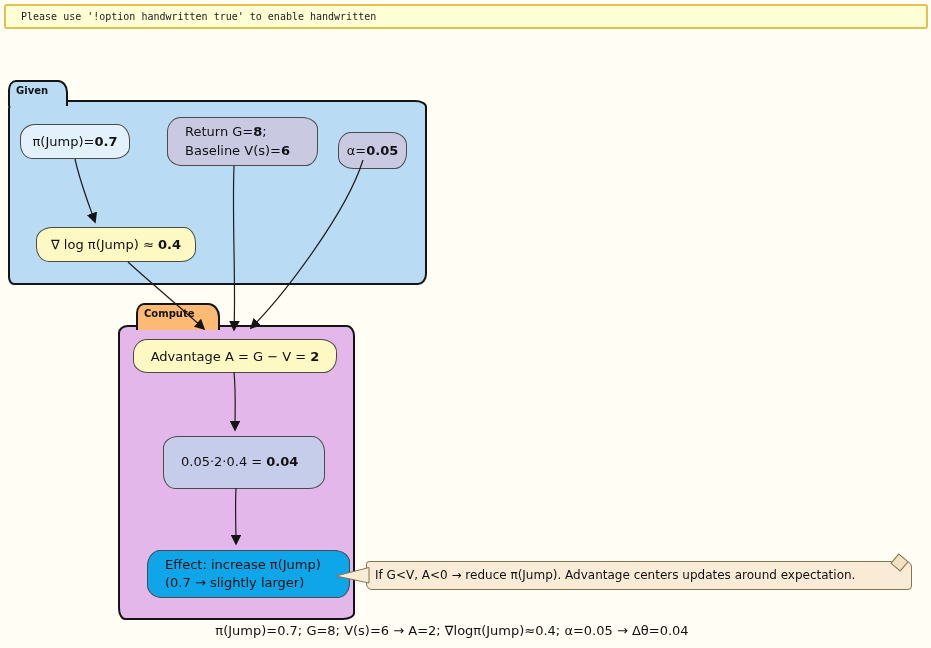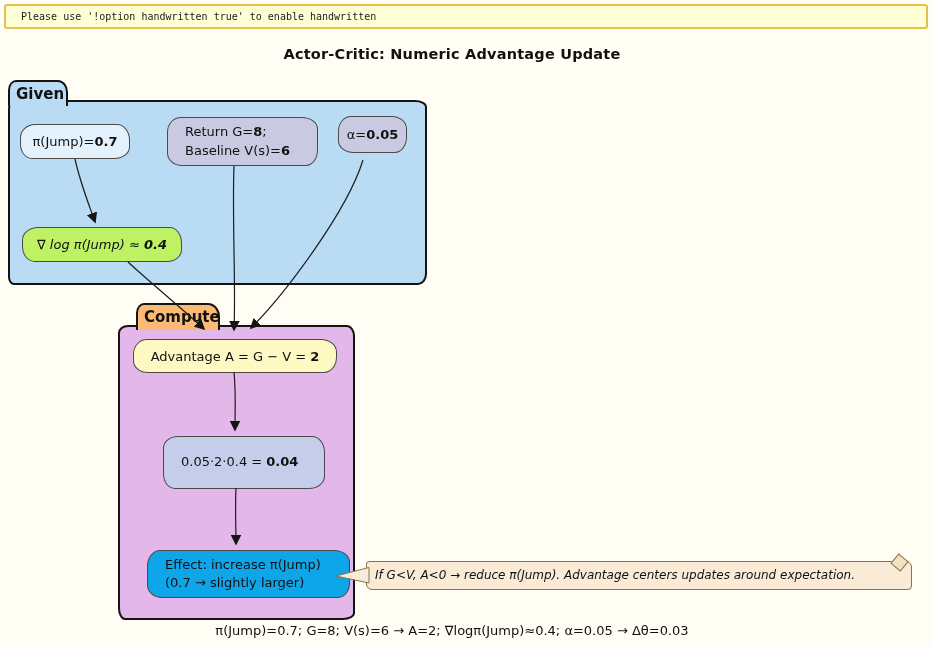--- a/index.html
+++ b/index.html
@@ -25,21 +25,21 @@
   .cluster-given{
     left:8px;top:100px;width:415px;height:181px;background:#badbf4;
     border-radius:7px 12px 9px 6px / 9px 7px 11px 8px;z-index:1;
   }
   .cluster-compute{
     left:118px;top:325px;width:233px;height:291px;background:#e3b7e9;
     border-radius:10px 8px 12px 7px / 8px 11px 7px 12px;z-index:1;
   }
   .cluster-tab{
     position:absolute;border:2px solid #141414;border-bottom:none;
-    font-size:15px;font-weight:bold;padding:3px 6px 0 6px;z-index:2;
+    font-size:10px;font-weight:bold;padding:3px 6px 0 6px;z-index:2;
   }
   .tab-given{
     left:8px;top:80px;width:44px;height:21px;background:#badbf4;
     border-radius:8px 10px 0 0 / 10px 12px 0 0;
   }
   .tab-compute{
     left:136px;top:303px;width:68px;height:22px;background:#fdba74;
     border-radius:8px 12px 0 0 / 10px 14px 0 0;
   }
   
@@ -47,56 +47,55 @@
     position:absolute;z-index:3;border:1.5px solid #4a4a4a;
     font-size:13px;display:flex;flex-direction:column;justify-content:center;
   }
   .node .line{white-space:nowrap;}
   .center{text-align:center;}
   .leftpad{padding-left:17px;text-align:left;}
   .n-pi{left:20px;top:124px;width:108px;height:33px;background:#e2f1fc;
         border-radius:15px 13px 16px 12px / 14px 16px 12px 15px;}
   .n-ret{left:167px;top:117px;width:132px;height:47px;background:#c9c9e2;
         border-radius:14px 16px 12px 15px / 15px 12px 16px 13px;line-height:1.4;}
-  .n-alpha{left:338px;top:116px;width:67px;height:35px;background:#c9c9e2;
+  .n-alpha{left:338px;top:132px;width:67px;height:35px;background:#c9c9e2;
         border-radius:13px 15px 12px 16px / 15px 13px 16px 12px;}
-  .n-grad{left:22px;top:227px;width:158px;height:33px;background:#bef264;
-        border-radius:16px 12px 15px 13px / 13px 16px 12px 15px;font-style:italic;}
+  .n-grad{left:36px;top:227px;width:158px;height:33px;background:#fef9c3;
+        border-radius:16px 12px 15px 13px / 13px 16px 12px 15px;}
   .n-adv{left:133px;top:339px;width:202px;height:32px;background:#fef9c3;
         border-radius:14px 16px 13px 15px / 15px 13px 16px 12px;}
   .n-delta{left:163px;top:436px;width:143px;height:51px;background:#c6cdea;
         border-radius:15px 13px 16px 12px / 12px 16px 13px 15px;line-height:1.4;}
   .n-effect{left:147px;top:550px;width:184px;height:46px;background:#0ea5e9;
         border-radius:13px 16px 12px 15px / 16px 12px 15px 13px;line-height:1.4;}
   
   .note{
     position:absolute;left:366px;top:561px;width:536px;height:27px;z-index:3;
     background:#faebd7;border:1px solid #857452;border-radius:3px 6px 4px 6px;
-    font-size:12px;line-height:26px;padding-left:8px;white-space:nowrap;font-style:italic;
+    font-size:12px;line-height:26px;padding-left:8px;white-space:nowrap;
   }
   .note::before{
     content:'';position:absolute;top:-6px;right:5px;width:11px;height:11px;
     background:#f3e1c3;border:1px solid #857452;transform:rotate(40deg);
     z-index:-1;
   }
   .caption{
     position:absolute;left:0;top:623px;width:904px;text-align:center;
     font-size:13px;color:#111;
   }
   svg.edges{position:absolute;left:0;top:0;z-index:4;pointer-events:none;}
   b{font-weight:bold;}
 </style>
 </head>
 <body>
 
 <div id="canvas">
 
   <div class="banner">Please use '!option handwritten true' to enable handwritten</div>
 
-  <div class="title">Actor-Critic: Numeric Advantage Update</div>
 
   <div class="cluster-tab tab-given">Given</div>
   <div class="cluster cluster-given"></div>
 
   <div class="cluster-tab tab-compute">Compute</div>
   <div class="cluster cluster-compute"></div>
 
   <div class="node center n-pi">
     <div class="line"><span>π(Jump)=</span><b>0.7</b></div>
   </div>
@@ -122,21 +121,21 @@
     <div class="line"><span>0.05·2·0.4 = </span><b>0.04</b></div>
   </div>
 
   <div class="node leftpad n-effect">
     <div class="line">Effect: increase π(Jump)</div>
     <div class="line">(0.7 → slightly larger)</div>
   </div>
 
   <div class="note">If G&lt;V, A&lt;0 → reduce π(Jump). Advantage centers updates around expectation.</div>
 
-  <div class="caption">π(Jump)=0.7; G=8; V(s)=6 → A=2; ∇logπ(Jump)≈0.4; α=0.05 → Δθ=0.03</div>
+  <div class="caption">π(Jump)=0.7; G=8; V(s)=6 → A=2; ∇logπ(Jump)≈0.4; α=0.05 → Δθ=0.04</div>
 
   <svg class="edges" width="931" height="648" viewBox="0 0 931 648">
     <defs>
       <marker id="arw" viewBox="0 0 10 10" refX="8.5" refY="5" markerWidth="9" markerHeight="9" orient="auto-start-reverse">
         <path d="M0,0 L10,5 L0,10 z" fill="#141414"></path>
       </marker>
     </defs>
 
     <polygon points="336,576 369,567.5 369,583" fill="#faebd7" stroke="#857452" stroke-width="1"></polygon>
 

